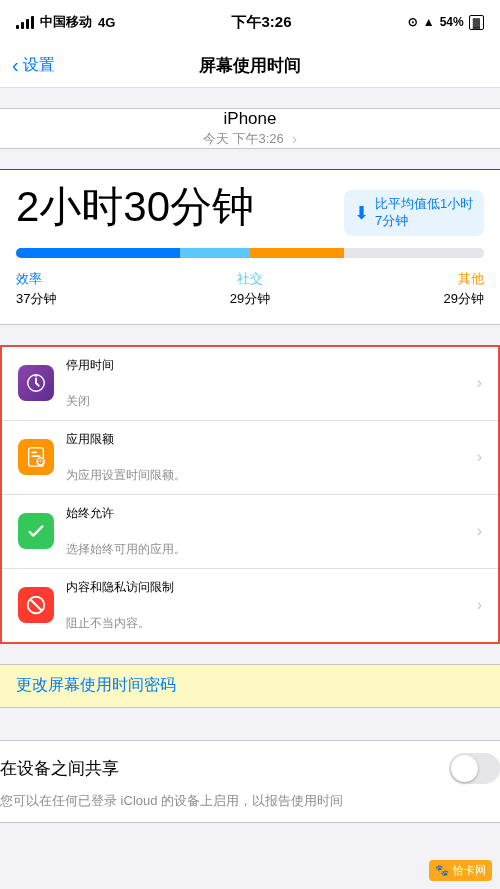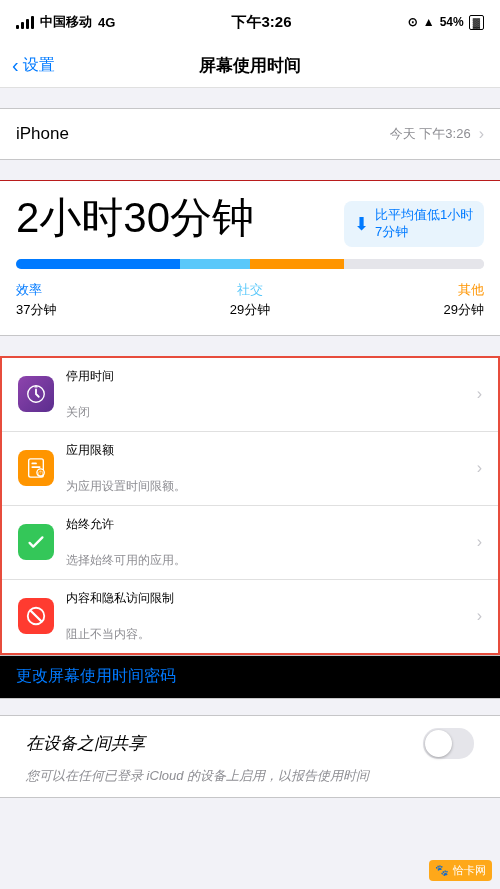--- a/index.html
+++ b/index.html
@@ -62,25 +62,26 @@
       overflow-y: auto;
       height: calc(889px - 88px);
     }
 
     
     .iphone-row {
       background: #fff;
       margin-top: 20px;
       border-top: 1px solid #c6c6c8;
       border-bottom: 1px solid #c6c6c8;
-      height: 52px;
+      height: 41px;
       display: flex;
       align-items: center;
       justify-content: space-between;
       padding: 0 16px;
+      flex-direction: column;
     }
     .iphone-label {
       font-size: 17px;
       color: #000;
     }
     .chevron {
       color: #c7c7cc;
       font-size: 16px;
     }
 
@@ -179,42 +180,42 @@
     .item-icon.orange { background: #ff9500; }
     .item-icon.green { background: #34c759; }
     .item-icon.red { background: #ff3b30; }
 
     .item-text { flex: 1; }
     .item-title { font-size: 12px; color: #000; }
     .item-subtitle { font-size: 12px; color: #8e8e93; margin-top: 19px; }
 
     
     .password-link {
-      background: #000000;
+      margin-top: 20px;
+      background: #fef9c3;
       border-top: 1px solid #c6c6c8;
       border-bottom: 1px solid #c6c6c8;
       height: 44px;
       display: flex;
       align-items: center;
       padding: 11px 16px;
     }
     .password-link a {
       color: #007aff;
       font-size: 16px;
       text-decoration: none;
     }
 
     
     .share-section {
-      margin-top: 16px;
+      margin-top: 32px;
       background: #fff;
       border-top: 1px solid #c6c6c8;
       border-bottom: 1px solid #c6c6c8;
-      padding: 12px 26px;
-      font-style: italic;
+      padding: 12px 0;
     }
     .share-header {
       display: flex;
       align-items: center;
       justify-content: space-between;
       margin-bottom: 8px;
     }
     .share-title { font-size: 17px; color: #000; font-weight: 500; }
     .share-toggle {
       width: 51px;

